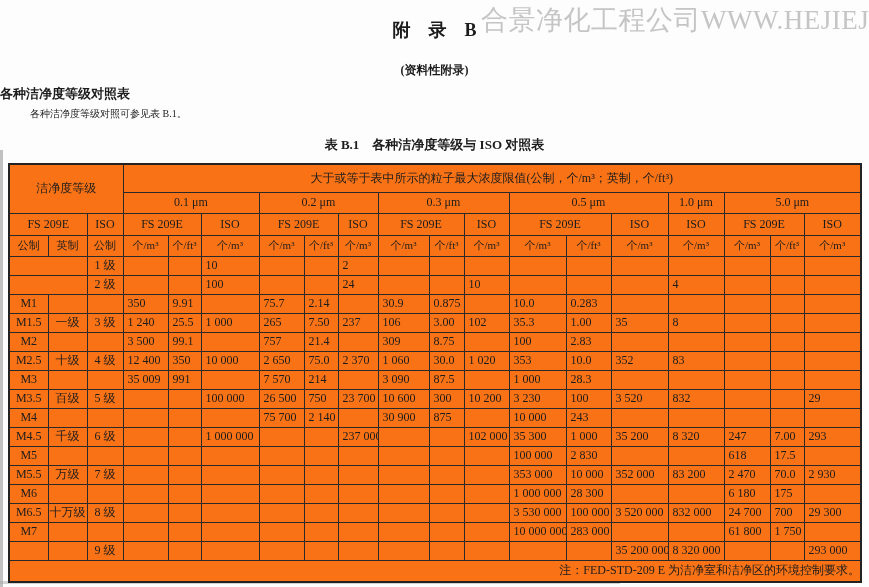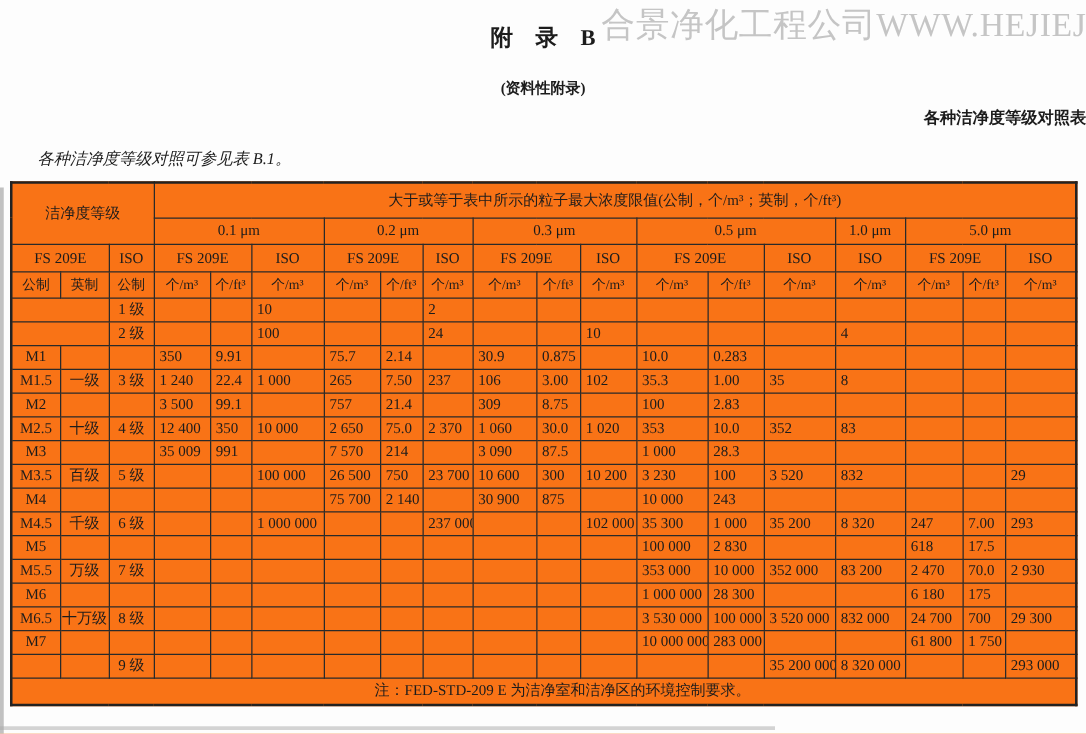--- a/index.html
+++ b/index.html
@@ -11,41 +11,41 @@
   .edge-left{position:absolute;left:0;top:150px;width:3px;height:437px;background:#8f8f8f;opacity:.55;}
   .edge-bottom{position:absolute;left:0;top:581px;width:620px;height:3px;background:#aaa;opacity:.5;}
   .watermark{
     position:absolute;top:5px;left:481px;
     font-size:27px;line-height:30px;color:#c5c5c5;
     white-space:nowrap;letter-spacing:.5px;z-index:5;
   }
   .page{position:relative;padding-top:18px;z-index:2;}
   .t1{text-align:center;font-weight:bold;font-size:18px;}
   .t2{text-align:center;font-weight:bold;font-size:12px;margin-top:20px;}
-  .t3{text-align:right;font-weight:bold;font-size:13px;margin-top:6px;}
-  .intro{margin:15px 0 0 30px;font-size:13px;font-style:italic;}
+  .t3{text-align:left;font-weight:bold;font-size:13px;margin-top:6px;}
+  .intro{margin:4px 0 0 30px;font-size:10px;}
   .caption{text-align:center;font-weight:bold;font-size:13px;margin-top:15px;}
   table{
     border-collapse:collapse;table-layout:fixed;
     width:852px;margin:9px 0 0 8px;
     border:2px solid #222;background:#f97316;
   }
   th,td{
     border:1px solid #2a2a2a;padding:0;font-weight:normal;
     overflow:hidden;white-space:nowrap;
   }
   thead th{text-align:center;font-size:12px;}
   .r1{height:28px;} .r2{height:21px;padding-left:20px;} .r3{height:22px;} .r4{height:21px;}
   .r4 th{font-size:11px;margin-top:13px;}
   tbody tr{height:19px;}
   tbody td{font-size:12px;}
   td.c-class{text-align:center;}
   td.c-num{text-align:left;padding-left:4px;letter-spacing:0;}
   tfoot tr{height:22px;}
-  td.note{font-size:12px;padding-left:30px;text-align:center;}
+  td.note{font-size:12px;padding-left:30px;text-align:right;}
   .logo-artifact{
     position:absolute;left:101px;top:290px;width:16px;height:18px;
     background:#b9d3ed;border-radius:3px;opacity:.85;z-index:1;
   }
   .logo-artifact::after{
     content:"";position:absolute;left:4px;top:3px;width:8px;height:12px;
     background:#e8f1fa;border-radius:2px;
   }
 </style>
 </head>
@@ -54,20 +54,21 @@
 <div class="watermark">合景净化工程公司WWW.HEJIEJH.COM</div>
 <div class="edge-left"></div>
 <div class="edge-bottom"></div>
 <div class="logo-artifact"></div>
 
 <div class="page">
   <div class="t1">附　录　B</div>
   <div class="t2">(资料性附录)</div>
   <div class="t3">各种洁净度等级对照表</div>
   <p class="intro">各种洁净度等级对照可参见表 B.1。</p>
+  <div class="caption">表 B.1　各种洁净度等级与 ISO 对照表</div>
 
   <table>
     <colgroup>
       <col style="width:39px">
         <col style="width:39px">
         <col style="width:36px">
       <col style="width:45px">
         <col style="width:33px">
         <col style="width:58px">
       <col style="width:45px">
@@ -194,21 +195,21 @@
           <td class="c-num"></td>
           <td class="c-num"></td>
           <td class="c-num"></td>
           <td class="c-num"></td>
         </tr>
         <tr>
           <td class="c-class">M1.5</td>
           <td class="c-class">一级</td>
           <td class="c-class">3 级</td>
           <td class="c-num">1 240</td>
-          <td class="c-num">22.4</td>
+          <td class="c-num">25.5</td>
           <td class="c-num">1 000</td>
           <td class="c-num">265</td>
           <td class="c-num">7.50</td>
           <td class="c-num">237</td>
           <td class="c-num">106</td>
           <td class="c-num">3.00</td>
           <td class="c-num">102</td>
           <td class="c-num">35.3</td>
           <td class="c-num">1.00</td>
           <td class="c-num">35</td>

